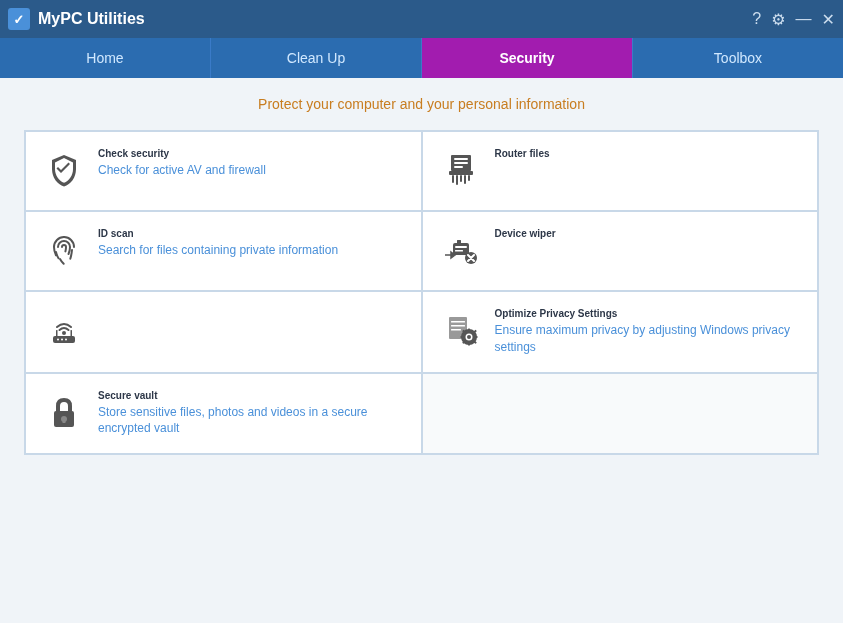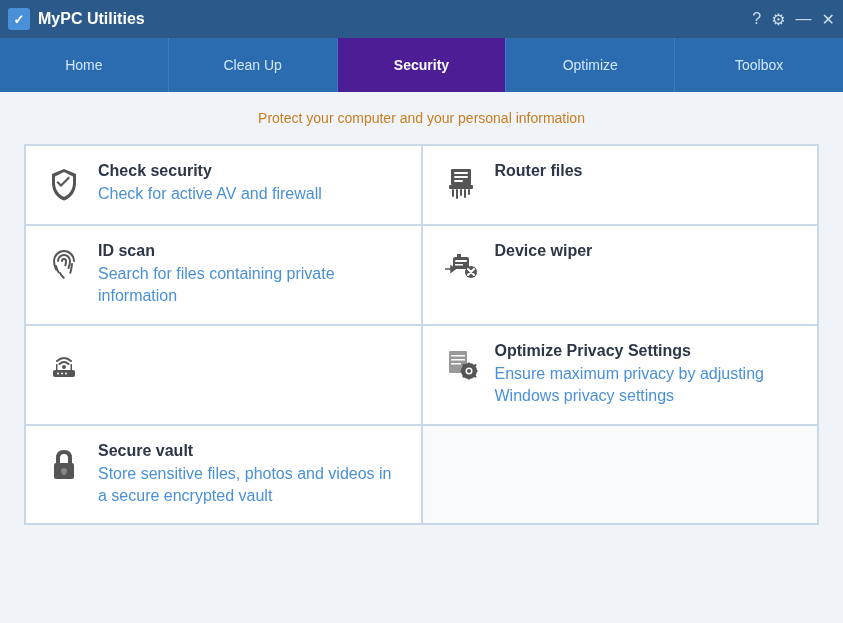--- a/index.html
+++ b/index.html
@@ -47,37 +47,37 @@
     }
     .title-controls span {
       cursor: pointer;
       color: #cde;
     }
 
     
     .nav-tabs {
       display: flex;
       background: #2b6cb0;
-      height: 54px;
+      height: 40px;
     }
     .nav-tab {
       flex: 1;
       display: flex;
       align-items: center;
       justify-content: center;
       color: #d0e8ff;
       font-size: 14px;
       font-weight: 500;
       cursor: pointer;
       border-right: 1px solid #3a7bc8;
       transition: background 0.15s;
     }
     .nav-tab:last-child { border-right: none; }
     .nav-tab.active {
-      background: #4c1d95;
+      background: #a21caf;
       color: white;
       font-weight: 600;
       text-align: right;
     }
 
     
     .main-content {
       padding: 18px 24px 18px 24px;
       background: #f0f4f8;
       height: calc(623px - 38px - 42px);
@@ -122,27 +122,27 @@
       justify-content: center;
       margin-right: 14px;
       margin-top: 2px;
     }
 
     .card-icon svg {
       fill: #555;
     }
 
     .card-text .card-title {
-      font-size: 16px;
+      font-size: 10px;
       font-weight: 600;
       color: #2d3748;
       margin-bottom: 3px;
     }
     .card-text .card-desc {
-      font-size: 16px;
+      font-size: 12px;
       color: #4a90d9;
       line-height: 1.4;
     }
   </style>
 </head>
 <body>
 
 <div class="title-bar">
   <div class="title-left">
     <div class="title-icon">
@@ -155,21 +155,20 @@
     <span title="Settings">⚙</span>
     <span title="Minimize">—</span>
     <span title="Close">✕</span>
   </div>
 </div>
 
 <div class="nav-tabs">
   <div class="nav-tab">Home</div>
   <div class="nav-tab">Clean Up</div>
   <div class="nav-tab active">Security</div>
-  <div class="nav-tab">Optimize</div>
   <div class="nav-tab">Toolbox</div>
 </div>
 
 <div class="main-content">
   <div class="subtitle">Protect your computer and your personal information</div>
 
   <div class="cards-grid">
 
     <div class="card">
       <div class="card-icon">

